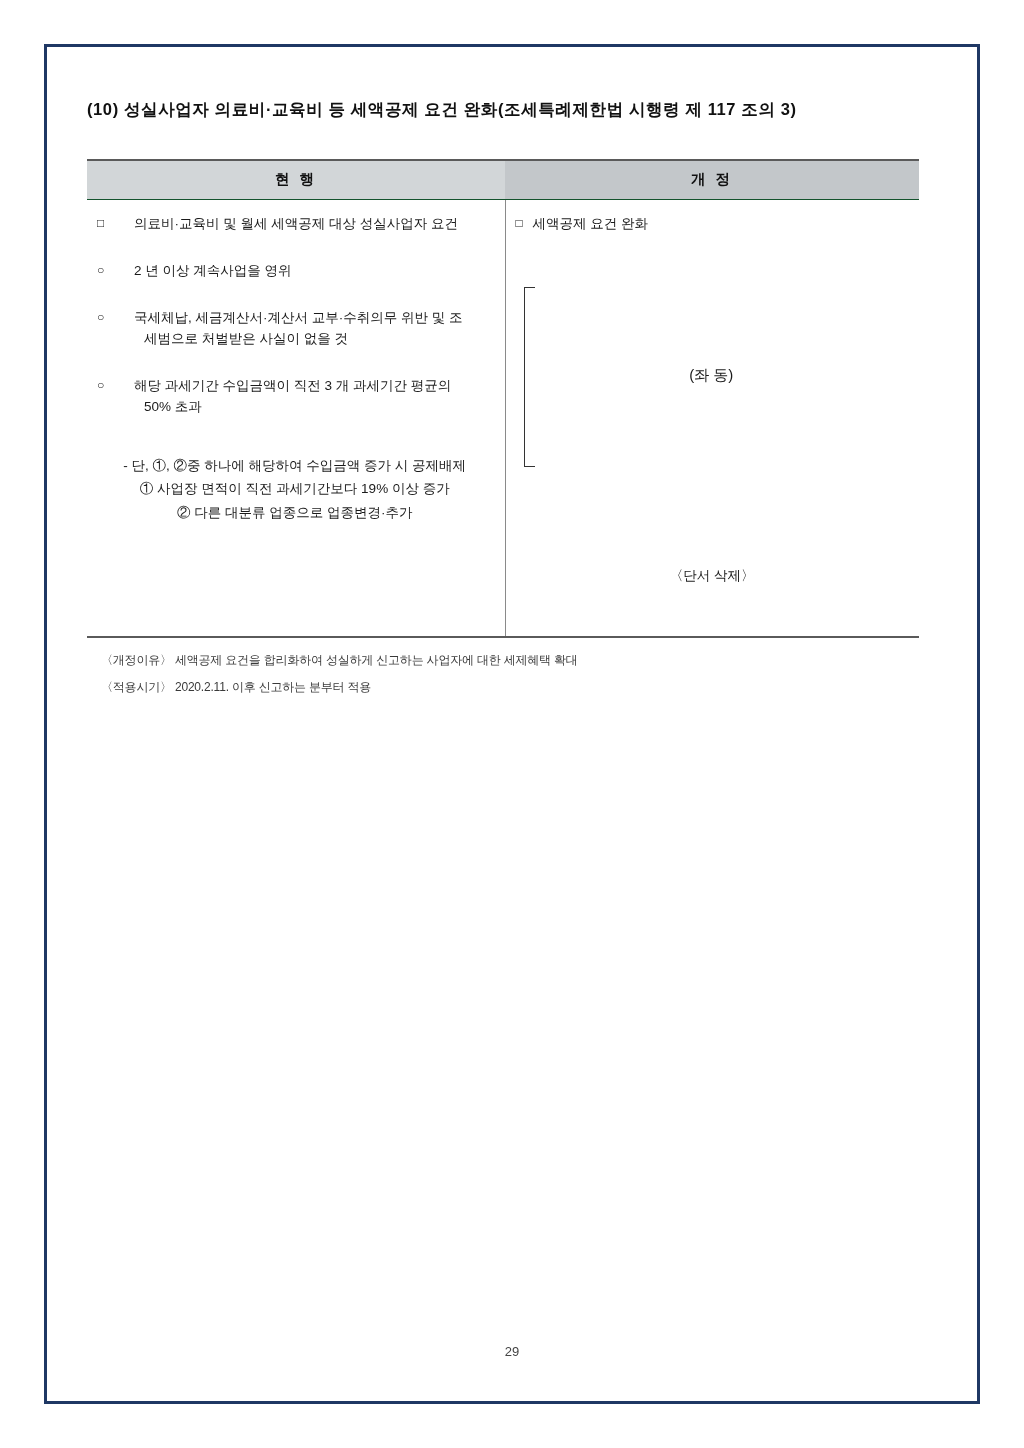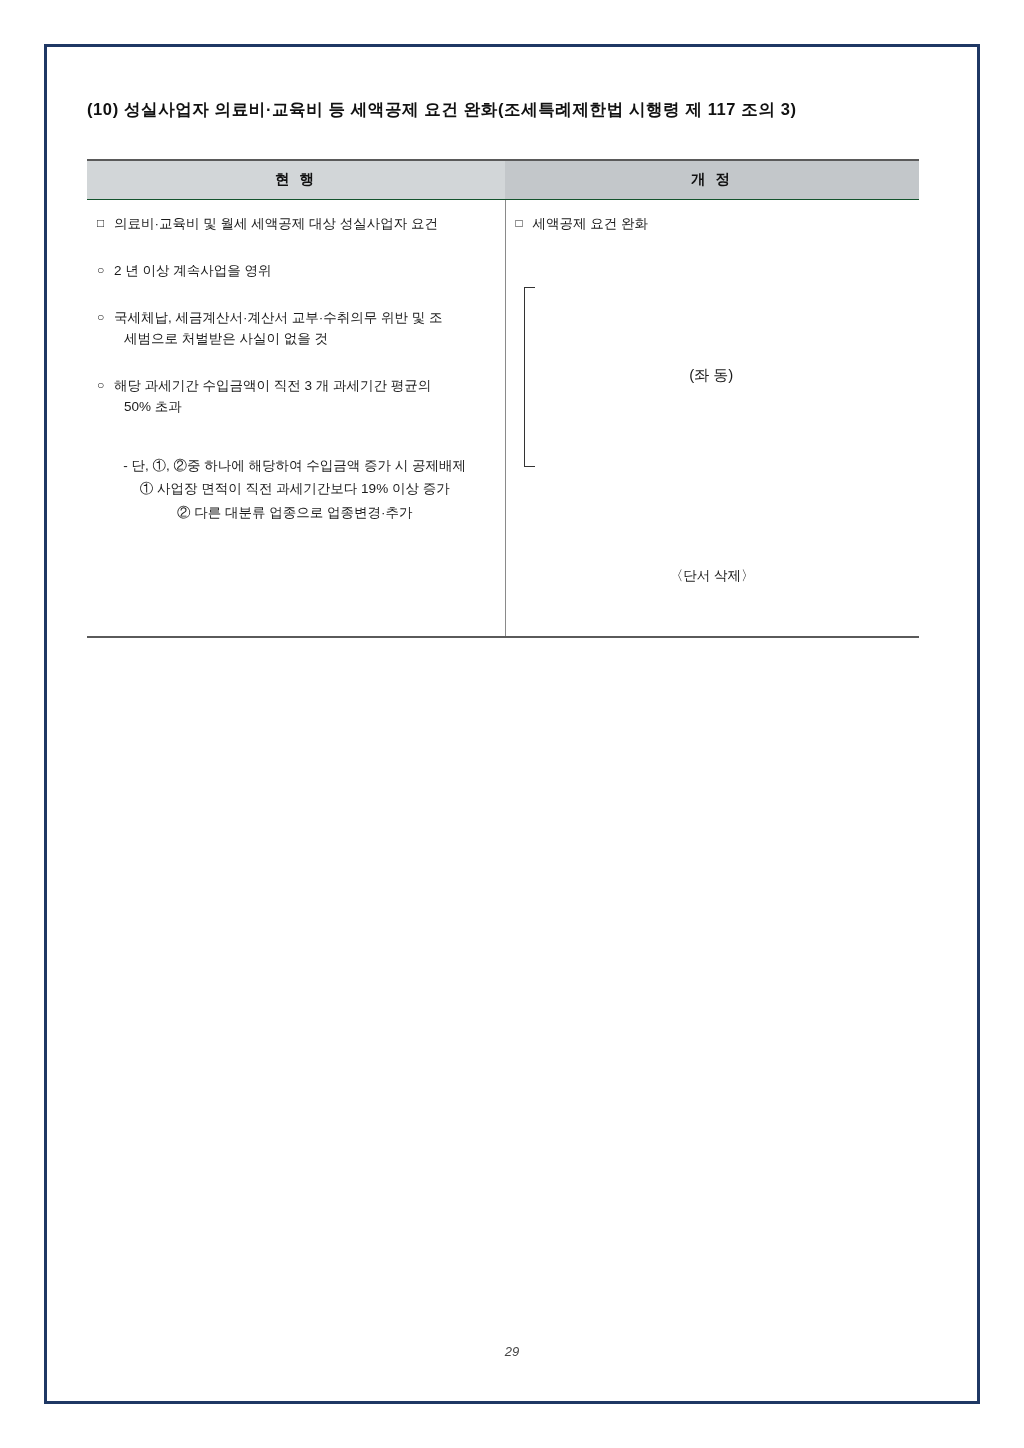--- a/index.html
+++ b/index.html
@@ -83,21 +83,21 @@
     position: relative;
     padding-left: 17px;
   }
   .item .marker {
     position: absolute;
     left: 0;
     top: 0;
     font-size: 12px;
     line-height: 1.6;
   }
-  .item .txt { display: block; }
+  .item .txt { display: block; margin-left: 20px; }
   .item .txt.indent2 { padding-left: 10px; }
 
   .group-dash {
     margin-top: 36px;
     font-size: 13.5px;
     line-height: 1.75;
     text-align: center;
   }
   .group-dash div { white-space: nowrap; }
 
@@ -156,21 +156,20 @@
   }
 
   .page-number {
     position: absolute;
     left: 0;
     right: 0;
     bottom: 42px;
     text-align: center;
     font-size: 13px;
     color: #444;
-    font-style: italic;
   }
 </style>
 </head>
 <body>
 
 <div class="page">
   <div class="page-inner">
 
     <h1 class="doc-heading">(10) 성실사업자 의료비·교육비 등 세액공제 요건 완화(조세특례제한법 시행령 제 117 조의 3)</h1>
 
@@ -231,17 +230,21 @@
               </div>
 
               <div class="delete-text">〈단서 삭제〉</div>
 
             </div>
           </td>
         </tr>
       </tbody>
     </table>
 
+    <div class="notes">
+      <div class="note">〈개정이유〉 세액공제 요건을 합리화하여 성실하게 신고하는 사업자에 대한 세제혜택 확대</div>
+      <div class="note">〈적용시기〉 2020.2.11. 이후 신고하는 분부터 적용</div>
+    </div>
 
   </div>
 
   <div class="page-number">29</div>
 </div>
 
 </body></html>

